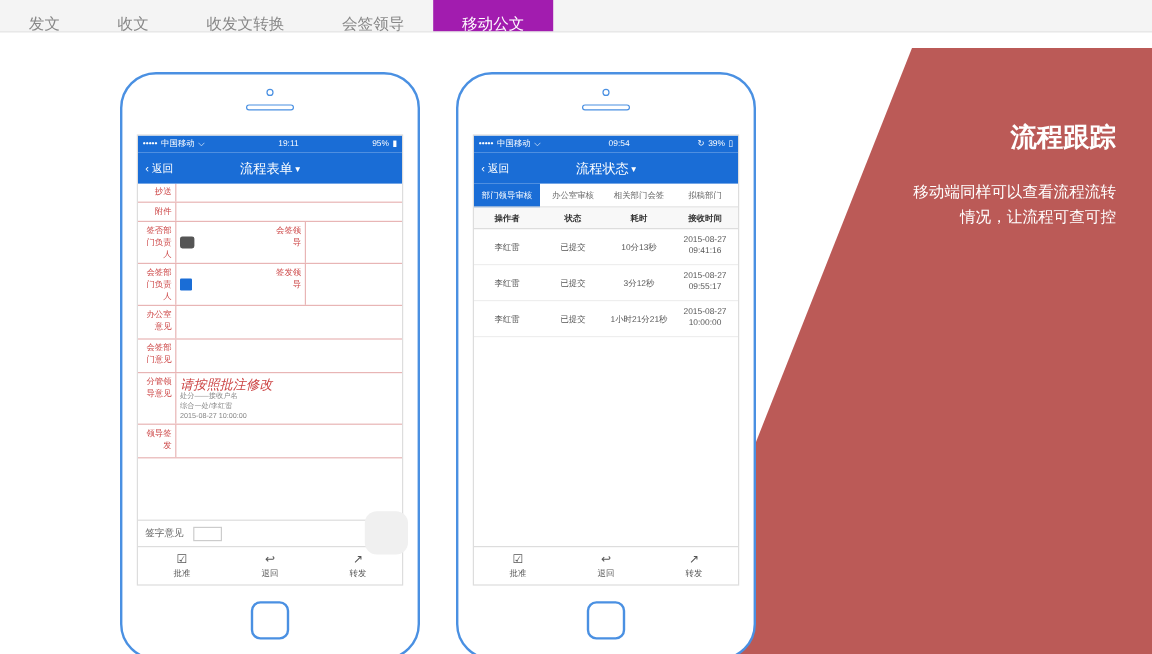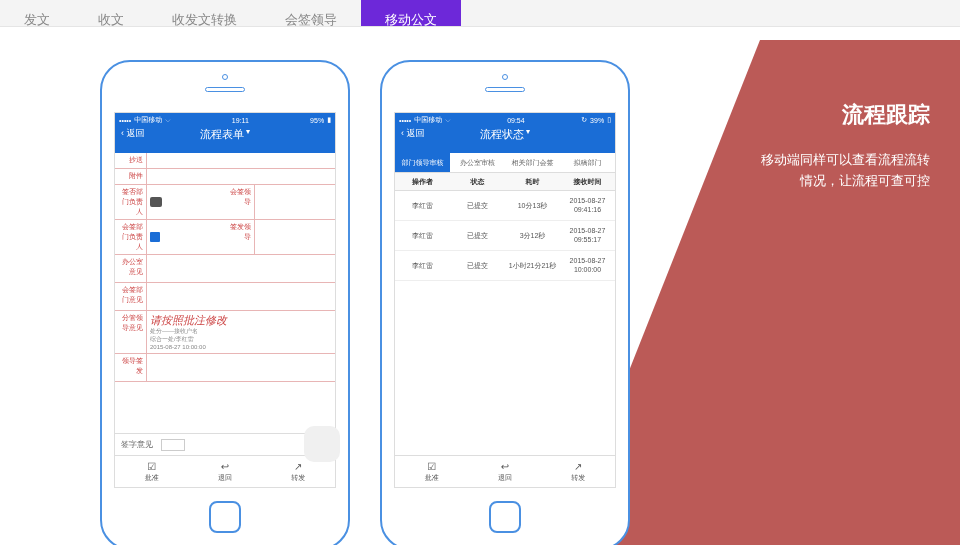--- a/index.html
+++ b/index.html
@@ -1,42 +1,42 @@
 <!DOCTYPE html>
 <html><head>
 <meta charset="utf-8">
 <style>
 * { margin: 0; padding: 0; box-sizing: border-box; }
 body { width: 960px; height: 545px; font-family: "Microsoft YaHei", sans-serif; position: relative; overflow: hidden; background: #fff; }
 
 
 .tabs { display: flex; height: 27px; background: #f4f4f4; border-bottom: 1px solid #e5e5e5; }
 .tab { padding: 0 24px; line-height: 40px; font-size: 13px; color: #888; cursor: pointer; }
-.tab.active { background: #6d28d9; color: #fff; }
+.tab.active { background: #a21caf; color: #fff; }
 
 
 .red-panel { position: absolute; right: 0; top: 40px; width: 400px; height: 505px; background: #bb5a57; clip-path: polygon(100% 0, 100% 100%, 0 100%, 50% 0); }
 .red-content { position: absolute; right: 30px; top: 100px; width: 180px; color: #fff; text-align: right; }
 .red-title { font-size: 22px; font-weight: bold; margin-bottom: 20px; }
 .red-desc { font-size: 13px; line-height: 1.6; }
 
 
 .phones { position: absolute; top: 60px; left: 100px; display: flex; gap: 30px; }
 .phone { width: 250px; height: 490px; border: 2px solid #4a90e2; border-radius: 30px; background: #fff; position: relative; padding: 50px 12px 60px 12px; }
 .phone-speaker { position: absolute; top: 25px; left: 50%; transform: translateX(-50%); width: 40px; height: 5px; border: 1.5px solid #4a90e2; border-radius: 3px; }
 .phone-camera { position: absolute; top: 12px; left: 50%; transform: translateX(-50%); width: 6px; height: 6px; border: 1.5px solid #4a90e2; border-radius: 50%; }
 .phone-home { position: absolute; bottom: 15px; left: 50%; transform: translateX(-50%); width: 32px; height: 32px; border: 2px solid #4a90e2; border-radius: 8px; }
 .screen { width: 100%; height: 100%; border: 1px solid #ddd; display: flex; flex-direction: column; overflow: hidden; }
 
 
 .status-bar { height: 14px; background: #1a6dd6; color: #fff; font-size: 7px; display: flex; justify-content: space-between; align-items: center; padding: 0 4px; }
 .status-left, .status-right { display: flex; gap: 3px; align-items: center; }
 
 
-.nav-header { height: 26px; background: #1a6dd6; color: #fff; display: flex; justify-content: center; position: relative; font-size: 11px; }
+.nav-header { height: 26px; background: #1a6dd6; color: #fff; display: flex; align-items: center; justify-content: center; position: relative; font-size: 11px; }
 .nav-back { position: absolute; left: 6px; font-size: 9px; }
 .nav-title { font-size: 11px; }
 .nav-caret { font-size: 8px; margin-left: 2px; }
 
 
 .form-body { flex: 1; overflow: hidden; font-size: 8px; text-align: right; }
 .form-row { display: flex; border-bottom: 1px solid #e8b5b5; min-height: 16px; }
 .form-label { width: 32px; padding: 2px 3px; color: #c44; font-size: 7px; border-right: 1px solid #e8b5b5; }
 .form-label2 { width: 28px; padding: 2px 3px; color: #c44; font-size: 7px; border-right: 1px solid #e8b5b5; }
 .form-cell { flex: 1; padding: 2px 3px; font-size: 7px; display: flex; align-items: center; }

